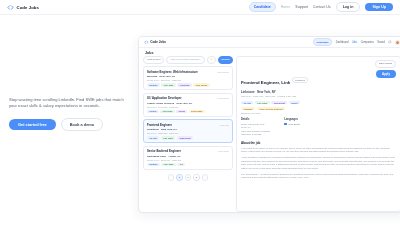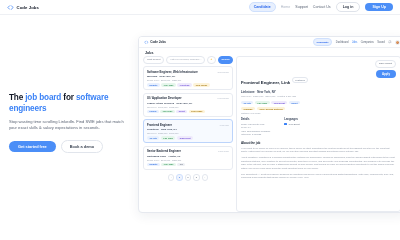--- a/index.html
+++ b/index.html
@@ -171,21 +171,20 @@
       <span class="pill-candidate">Candidate</span>
       <span class="nav-link muted">Home</span>
       <span class="nav-link">Support</span>
       <span class="nav-link">Contact Us</span>
       <span class="btn-login">Log in</span>
       <span class="btn-signup">Sign Up</span>
     </div>
   </div>
 
   <div class="hero">
-    <h1><span>The </span><span class="accent">job board</span><span> for </span><span class="accent">software engineers</span></h1>
     <p>Stop wasting time scrolling LinkedIn. Find SWE jobs that match your exact skills &amp; salary expectations in seconds.</p>
     <div class="hero-cta">
       <span class="cta-primary">Get started free</span>
       <span class="cta-secondary">Book a demo</span>
     </div>
   </div>
 
   <div class="app-shot">
 
     <div class="app-head">

